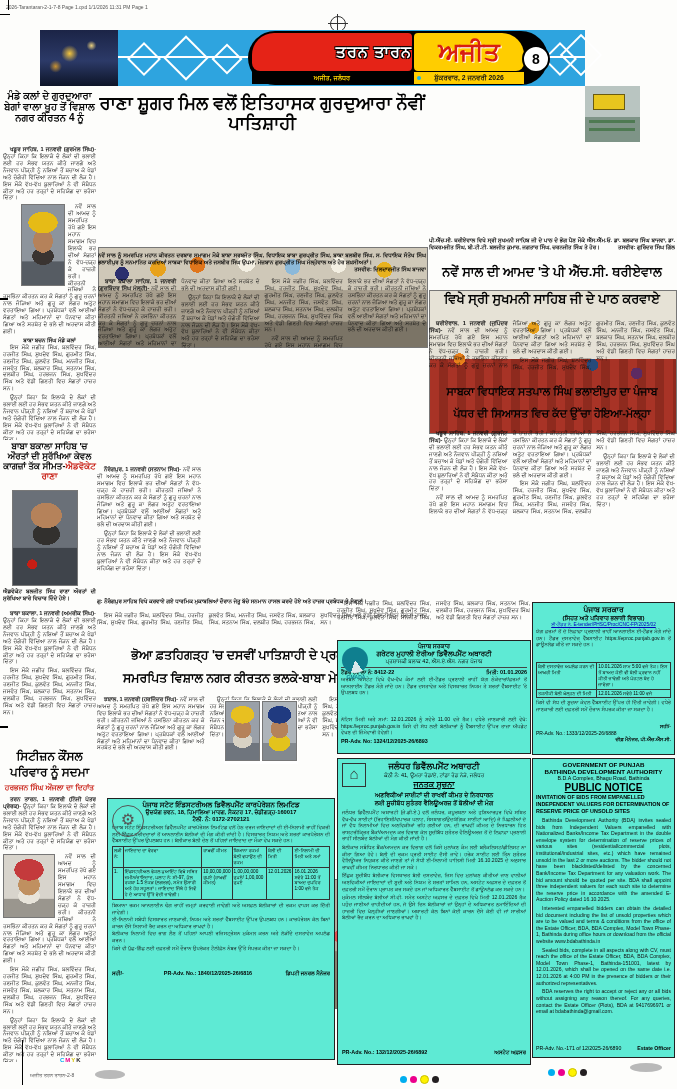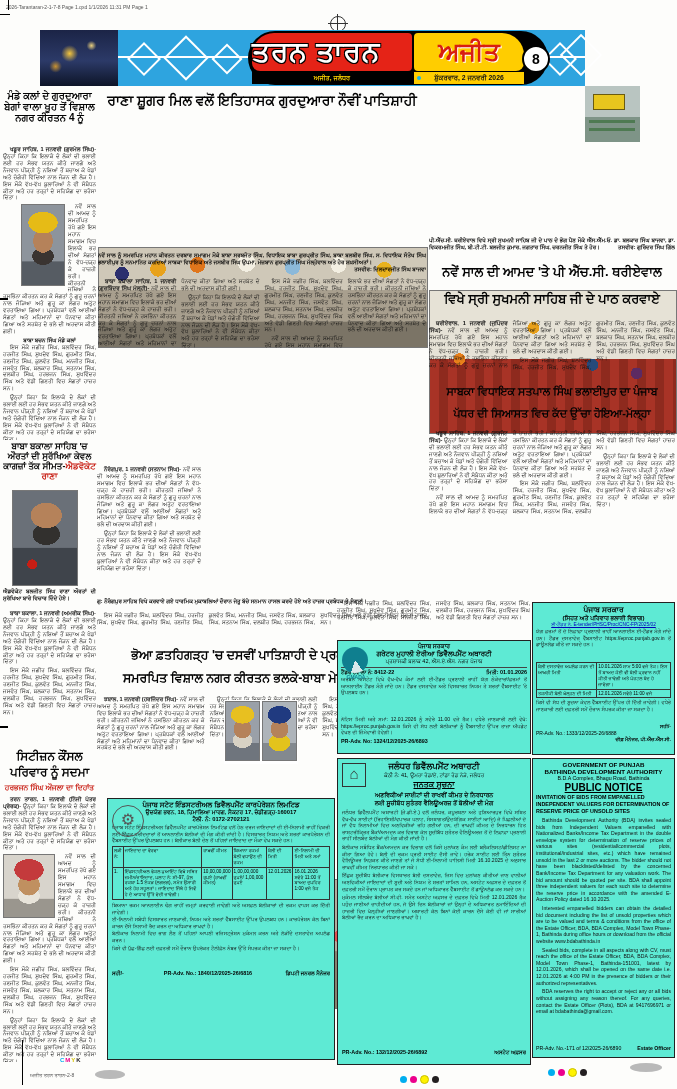--- a/index.html
+++ b/index.html
@@ -53,21 +53,21 @@
            linear-gradient(180deg,#1b2446,#2c3a68 55%,#0d1427);"></div>
     <div class="abs mh-band" style="left:78px;top:0;width:467px;height:56px;">
       <div class="abs" style="left:0;top:26px;width:100%;height:2px;background:#fff;"></div>
       <div class="dia" style="left:14px;top:17px;width:20px;height:20px;"></div>
       <div class="dia" style="left:52px;top:12px;width:28px;height:28px;"></div>
       <div class="dia" style="left:98px;top:18px;width:18px;height:18px;"></div>
       <div class="dia" style="left:430px;top:17px;width:20px;height:20px;"></div>
       <div class="dia" style="left:448px;top:10px;width:26px;height:26px;"></div>
 
       <div class="abs" style="left:130px;top:1px;width:300px;height:54px;background:#000;border-radius:27px;"></div>
-      <div class="abs pill-red" style="left:134px;top:3px;width:160px;height:38px;border-radius:22px 4px 4px 8px;font-size:28px;text-align:left;line-height:38px;letter-spacing:1px;">ਤਰਨ ਤਾਰਨ</div>
+      <div class="abs pill-red" style="left:134px;top:3px;width:160px;height:38px;border-radius:22px 4px 4px 8px;font-size:16px;text-align:right;line-height:38px;letter-spacing:1px;">ਤਰਨ ਤਾਰਨ</div>
       <div class="abs pill-yellow" style="left:296px;top:3px;width:110px;height:38px;border-radius:4px 22px 8px 4px;font-size:25px;text-align:center;line-height:37px;">ਅਜੀਤ</div>
       <div class="abs" style="left:134px;top:42px;width:160px;height:12px;background:#000;color:#ffd400;font-size:6.5px;font-weight:bold;text-align:center;line-height:12px;">ਅਜੀਤ, ਜਲੰਧਰ</div>
       <div class="abs" style="left:296px;top:42px;width:110px;height:12px;background:#ffcd00;color:#111;font-size:6.8px;font-weight:bold;text-align:center;line-height:12px;">ਸ਼ੁੱਕਰਵਾਰ, 2 ਜਨਵਰੀ 2026</div>
       <div class="abs" style="left:299px;top:46px;width:4px;height:4px;border-radius:50%;background:#19b6e8;"></div>
       <div class="abs" style="left:404px;top:15px;width:24px;height:24px;background:#fff;border:2px solid #000;border-radius:50%;color:#000;font-weight:bold;font-size:14px;text-align:center;line-height:24px;">8</div>
     </div>
     <div class="abs ph" style="left:545px;top:0;width:55px;height:56px;border:none;background:
            linear-gradient(180deg,#b9c5c1 0 55%,#7e9487 56% 100%);">
       <div class="abs" style="left:8px;top:8px;width:30px;height:14px;background:#e8c61e;border:1px solid #6b5b10;"></div>
       <div class="abs" style="left:4px;top:34px;width:46px;height:3px;background:#4e7a52;"></div>
@@ -111,21 +111,21 @@
     <div class="ph" style="float:left;width:50px;height:62px;margin:1px 3px 1px 0;background:
            radial-gradient(ellipse 15px 11px at 50% 24%, #c43a3c 0 97%, transparent 98%),
            radial-gradient(ellipse 11px 11px at 50% 48%, #c09060 0 97%, transparent 98%),
            radial-gradient(ellipse 11px 8px at 50% 66%, #e8e4da 0 97%, transparent 98%),
            linear-gradient(180deg,#d8d4cc 0 70%,#9a968e 71% 100%);"></div>
     <p>ਨਵੇਂ ਸਾਲ ਦੀ ਆਮਦ ਨੂੰ ਸਮਰਪਿਤ ਰੱਖੇ ਗਏ ਇਸ ਮਹਾਨ ਸਮਾਗਮ ਵਿਚ ਇਲਾਕੇ ਭਰ ਦੀਆਂ ਸੰਗਤਾਂ ਨੇ ਵੱਧ-ਚੜ੍ਹ ਕੇ ਹਾਜ਼ਰੀ ਭਰੀ। ਕੀਰਤਨੀ ਜਥਿਆਂ ਨੇ ਰਸਭਿੰਨਾ ਕੀਰਤਨ ਕਰ ਕੇ ਸੰਗਤਾਂ ਨੂੰ ਗੁਰੂ ਚਰਨਾਂ ਨਾਲ ਜੋੜਿਆ ਅਤੇ ਗੁਰੂ ਕਾ ਲੰਗਰ ਅਤੁੱਟ ਵਰਤਾਇਆ ਗਿਆ। ਪ੍ਰਬੰਧਕਾਂ ਵਲੋਂ ਆਈਆਂ ਸੰਗਤਾਂ ਅਤੇ ਮਹਿਮਾਨਾਂ ਦਾ ਧੰਨਵਾਦ ਕੀਤਾ ਗਿਆ ਅਤੇ ਸਰਬੱਤ ਦੇ ਭਲੇ ਦੀ ਅਰਦਾਸ ਕੀਤੀ ਗਈ।</p>
     <p>ਇਸ ਮੌਕੇ ਜਗੀਰ ਸਿੰਘ, ਬਲਵਿੰਦਰ ਸਿੰਘ, ਹਰਜੀਤ ਸਿੰਘ, ਸੁਖਦੇਵ ਸਿੰਘ, ਗੁਰਮੀਤ ਸਿੰਘ, ਰਣਜੀਤ ਸਿੰਘ, ਕੁਲਵੰਤ ਸਿੰਘ, ਮਨਜੀਤ ਸਿੰਘ, ਜਸਵੰਤ ਸਿੰਘ, ਬਲਕਾਰ ਸਿੰਘ, ਸਤਨਾਮ ਸਿੰਘ, ਦਲਬੀਰ ਸਿੰਘ, ਹਰਭਜਨ ਸਿੰਘ, ਸੁਖਵਿੰਦਰ ਸਿੰਘ ਅਤੇ ਵੱਡੀ ਗਿਣਤੀ ਵਿਚ ਸੰਗਤਾਂ ਹਾਜ਼ਰ ਸਨ।</p>
     <p>ਉਨ੍ਹਾਂ ਕਿਹਾ ਕਿ ਇਲਾਕੇ ਦੇ ਲੋਕਾਂ ਦੀ ਭਲਾਈ ਲਈ ਹਰ ਸੰਭਵ ਯਤਨ ਕੀਤੇ ਜਾਣਗੇ ਅਤੇ ਨੌਜਵਾਨ ਪੀੜ੍ਹੀ ਨੂੰ ਨਸ਼ਿਆਂ ਤੋਂ ਬਚਾਅ ਕੇ ਖੇਡਾਂ ਅਤੇ ਚੰਗੇਰੀ ਵਿੱਦਿਆ ਨਾਲ ਜੋੜਨ ਦੀ ਲੋੜ ਹੈ। ਇਸ ਮੌਕੇ ਵੱਖ-ਵੱਖ ਬੁਲਾਰਿਆਂ ਨੇ ਵੀ ਸੰਬੋਧਨ ਕੀਤਾ ਅਤੇ ਹਰ ਤਰ੍ਹਾਂ ਦੇ ਸਹਿਯੋਗ ਦਾ ਭਰੋਸਾ ਦਿੱਤਾ।</p>
   </div>
 
-  <div class="abs hl" style="left:97px;top:93px;width:330px;font-size:14px;">ਰਾਣਾ ਸ਼ੂਗਰ ਮਿਲ ਵਲੋਂ ਇਤਿਹਾਸਕ ਗੁਰਦੁਆਰਾ ਨੌਵੀਂ ਪਾਤਿਸ਼ਾਹੀ</div>
+  <div class="abs hl" style="left:97px;top:93px;width:330px;font-size:18px;">ਰਾਣਾ ਸ਼ੂਗਰ ਮਿਲ ਵਲੋਂ ਇਤਿਹਾਸਕ ਗੁਰਦੁਆਰਾ ਨੌਵੀਂ ਪਾਤਿਸ਼ਾਹੀ</div>
   <div class="abs ph" style="left:98px;top:151px;width:328px;height:99px;background:
          radial-gradient(circle 7px at 7% 26%, #2b2f6e 0 97%, transparent 98%),
          radial-gradient(circle 8px at 18% 21%, #e8a21c 0 97%, transparent 98%),
          radial-gradient(circle 8px at 30% 17%, #e0761c 0 97%, transparent 98%),
          radial-gradient(circle 9px at 45% 15%, #f3efe2 0 97%, transparent 98%),
          radial-gradient(circle 8px at 59% 19%, #8bb9da 0 97%, transparent 98%),
          radial-gradient(circle 8px at 73% 17%, #f3efe2 0 97%, transparent 98%),
          radial-gradient(circle 8px at 87% 22%, #e8b21e 0 97%, transparent 98%),
          linear-gradient(180deg,#cfc8b8 0 42%,#a89f8e 43% 74%,#7b7466 75% 100%);"></div>
   <div class="abs cap" style="left:98px;top:252px;width:328px;height:24px;">

